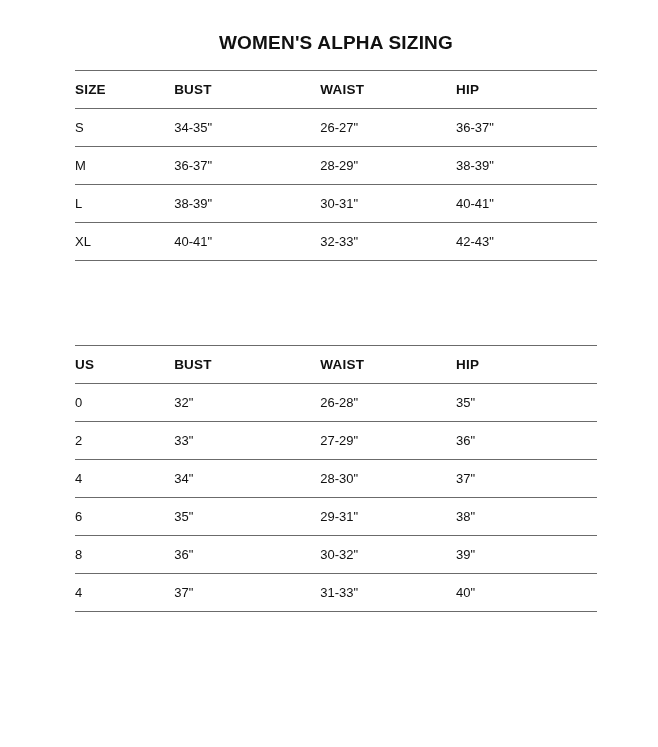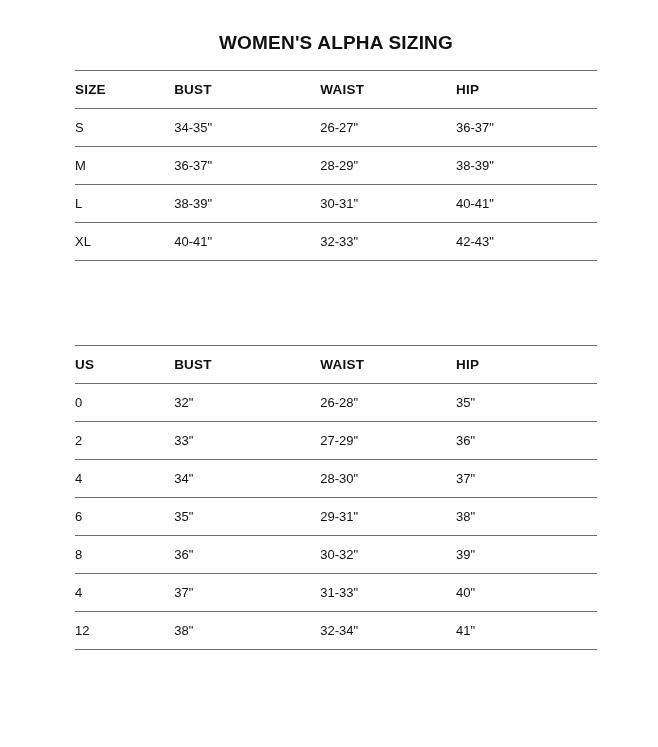--- a/index.html
+++ b/index.html
@@ -158,23 +158,17 @@
           <td>36"</td>
           <td>30-32"</td>
           <td>39"</td>
         </tr>
           <tr>
           <td>4</td>
           <td>37"</td>
           <td>31-33"</td>
           <td>40"</td>
         </tr>
-          <tr>
-          <td>12</td>
-          <td>38"</td>
-          <td>32-34"</td>
-          <td>41"</td>
-        </tr>
         </tbody>
     </table>
   </section>
 
 </div>
 
 </body></html>

